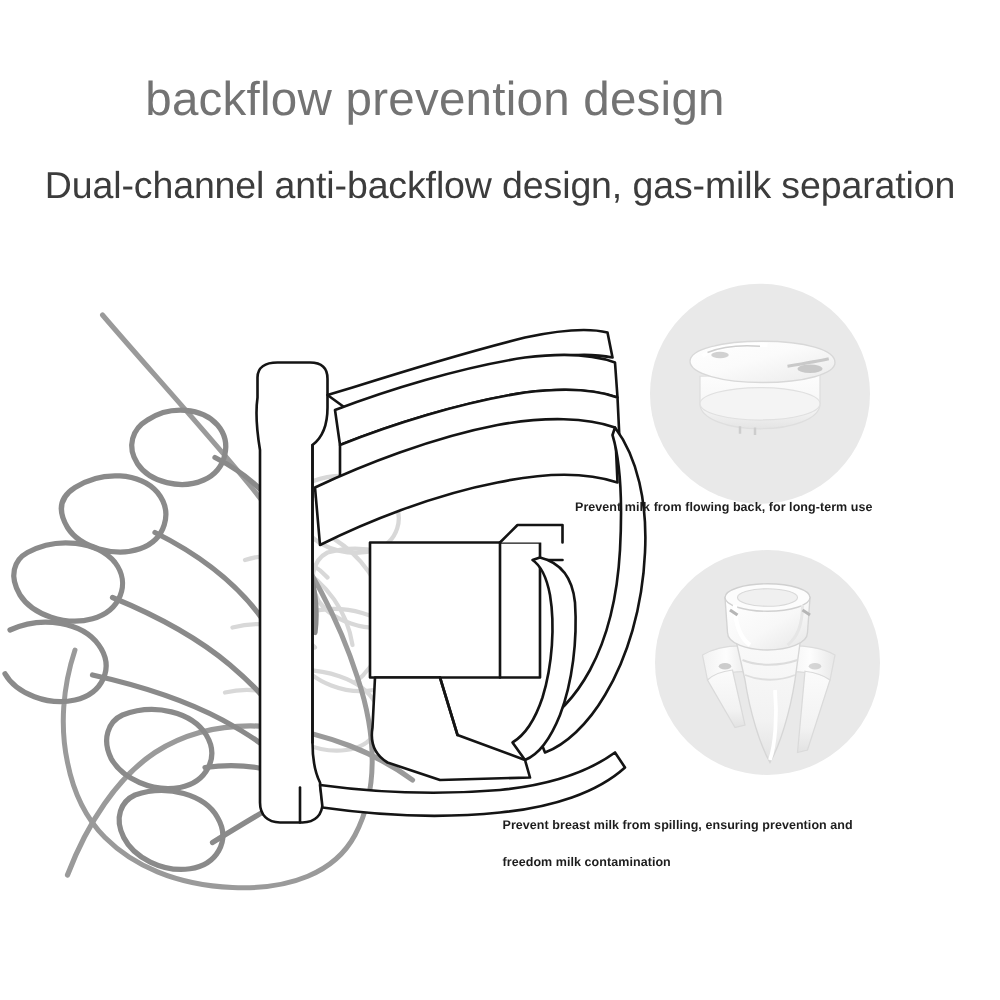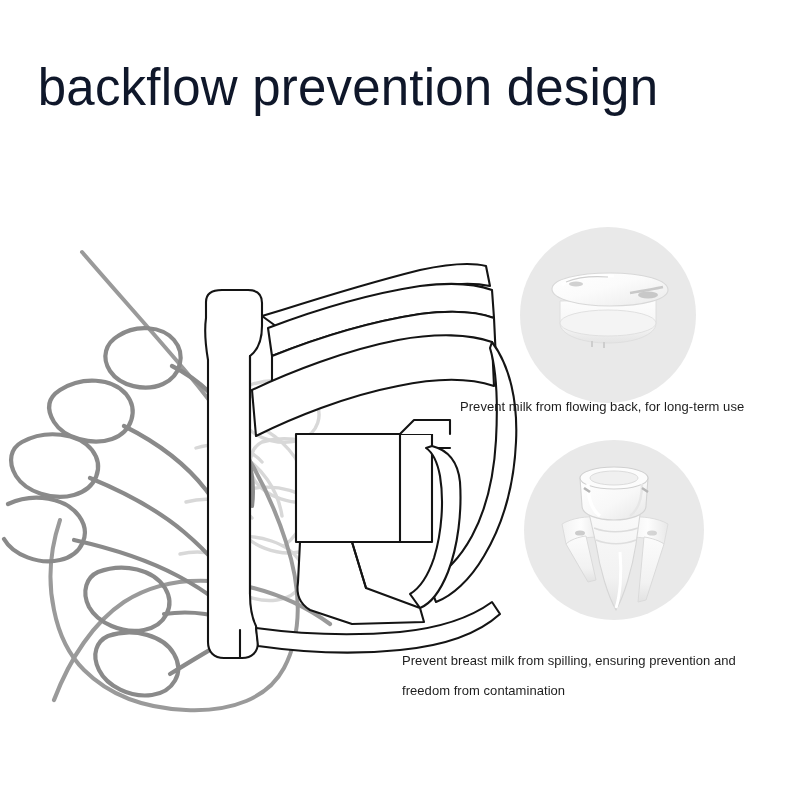--- a/index.html
+++ b/index.html
@@ -24,24 +24,24 @@
     background: #ffffff;
   }
 
   
   .title {
     position: absolute;
     left: 0;
     top: 60px;
     width: 696px;
     text-align: center;
-    font-size: 51px;
+    font-size: 38px;
     font-weight: 400;
     letter-spacing: 0.2px;
-    color: #0f172a;
+    color: #737373;
     line-height: 1.1;
     white-space: nowrap;
   }
   .subtitle {
     position: absolute;
     left: 0;
     top: 132px;
     width: 800px;
     text-align: center;
     font-size: 30px;
@@ -82,22 +82,22 @@
   }
   .callout-part {
     position: absolute;
     inset: 0;
   }
 
   
   .caption {
     position: absolute;
     color: #1d1d1d;
-    font-size: 13px;
-    font-weight: 400;
+    font-size: 10px;
+    font-weight: 700;
     letter-spacing: 0.05px;
     line-height: 30px;
   }
   #caption-1 {
     left: 460px;
     top: 392px;
     width: 340px;
     white-space: nowrap;
   }
   #caption-2 {
@@ -109,20 +109,21 @@
     display: block;
   }
 </style>
 </head>
 <body>
 
 <div id="page">
 
   <div class="title">backflow prevention design</div>
 
+  <div class="subtitle">Dual-channel anti-backflow design, gas-milk separation</div>
 
   <svg id="illustration" viewBox="0 0 520 540">
 
     <g fill="none" stroke="#d8d8d8" stroke-width="3.4" stroke-linecap="round" stroke-linejoin="round">
       <path d="M250 195 C 275 186, 300 192, 313 208 C 325 224, 318 244, 300 250
                C 282 256, 258 250, 246 236 C 236 224, 238 202, 250 195 Z"></path>
       <path d="M262 252 C 290 244, 320 252, 332 270 C 343 287, 334 306, 314 311
                C 293 316, 266 307, 255 291 C 246 276, 250 258, 262 252 Z"></path>
       <path d="M246 300 C 276 292, 308 302, 320 321 C 331 339, 320 358, 299 362
                C 277 366, 250 356, 240 339 C 231 323, 235 306, 246 300 Z"></path>
@@ -347,16 +348,16 @@
       <path d="M60 48 L 66 52" stroke="#b6b6b6" stroke-width="2.6" fill="none"></path>
       <path d="M118 48 L 124 52" stroke="#b6b6b6" stroke-width="2.4" fill="none"></path>
       <ellipse cx="56" cy="93" rx="5" ry="2.6" fill="#b8b8b8" opacity="0.7"></ellipse>
       <ellipse cx="128" cy="93" rx="5" ry="2.6" fill="#bcbcbc" opacity="0.6"></ellipse>
       <path d="M96 112 C 98 134, 96 156, 92 168" fill="none" stroke="#ffffff" stroke-width="3"></path>
     </svg>
   </div>
 
   <div class="caption" id="caption-2">
     <span class="cap-line">Prevent breast milk from spilling, ensuring prevention and</span>
-    <span class="cap-line">freedom from contamination</span>
+    <span class="cap-line">freedom milk contamination</span>
   </div>
 
 </div>
 
 </body></html>

